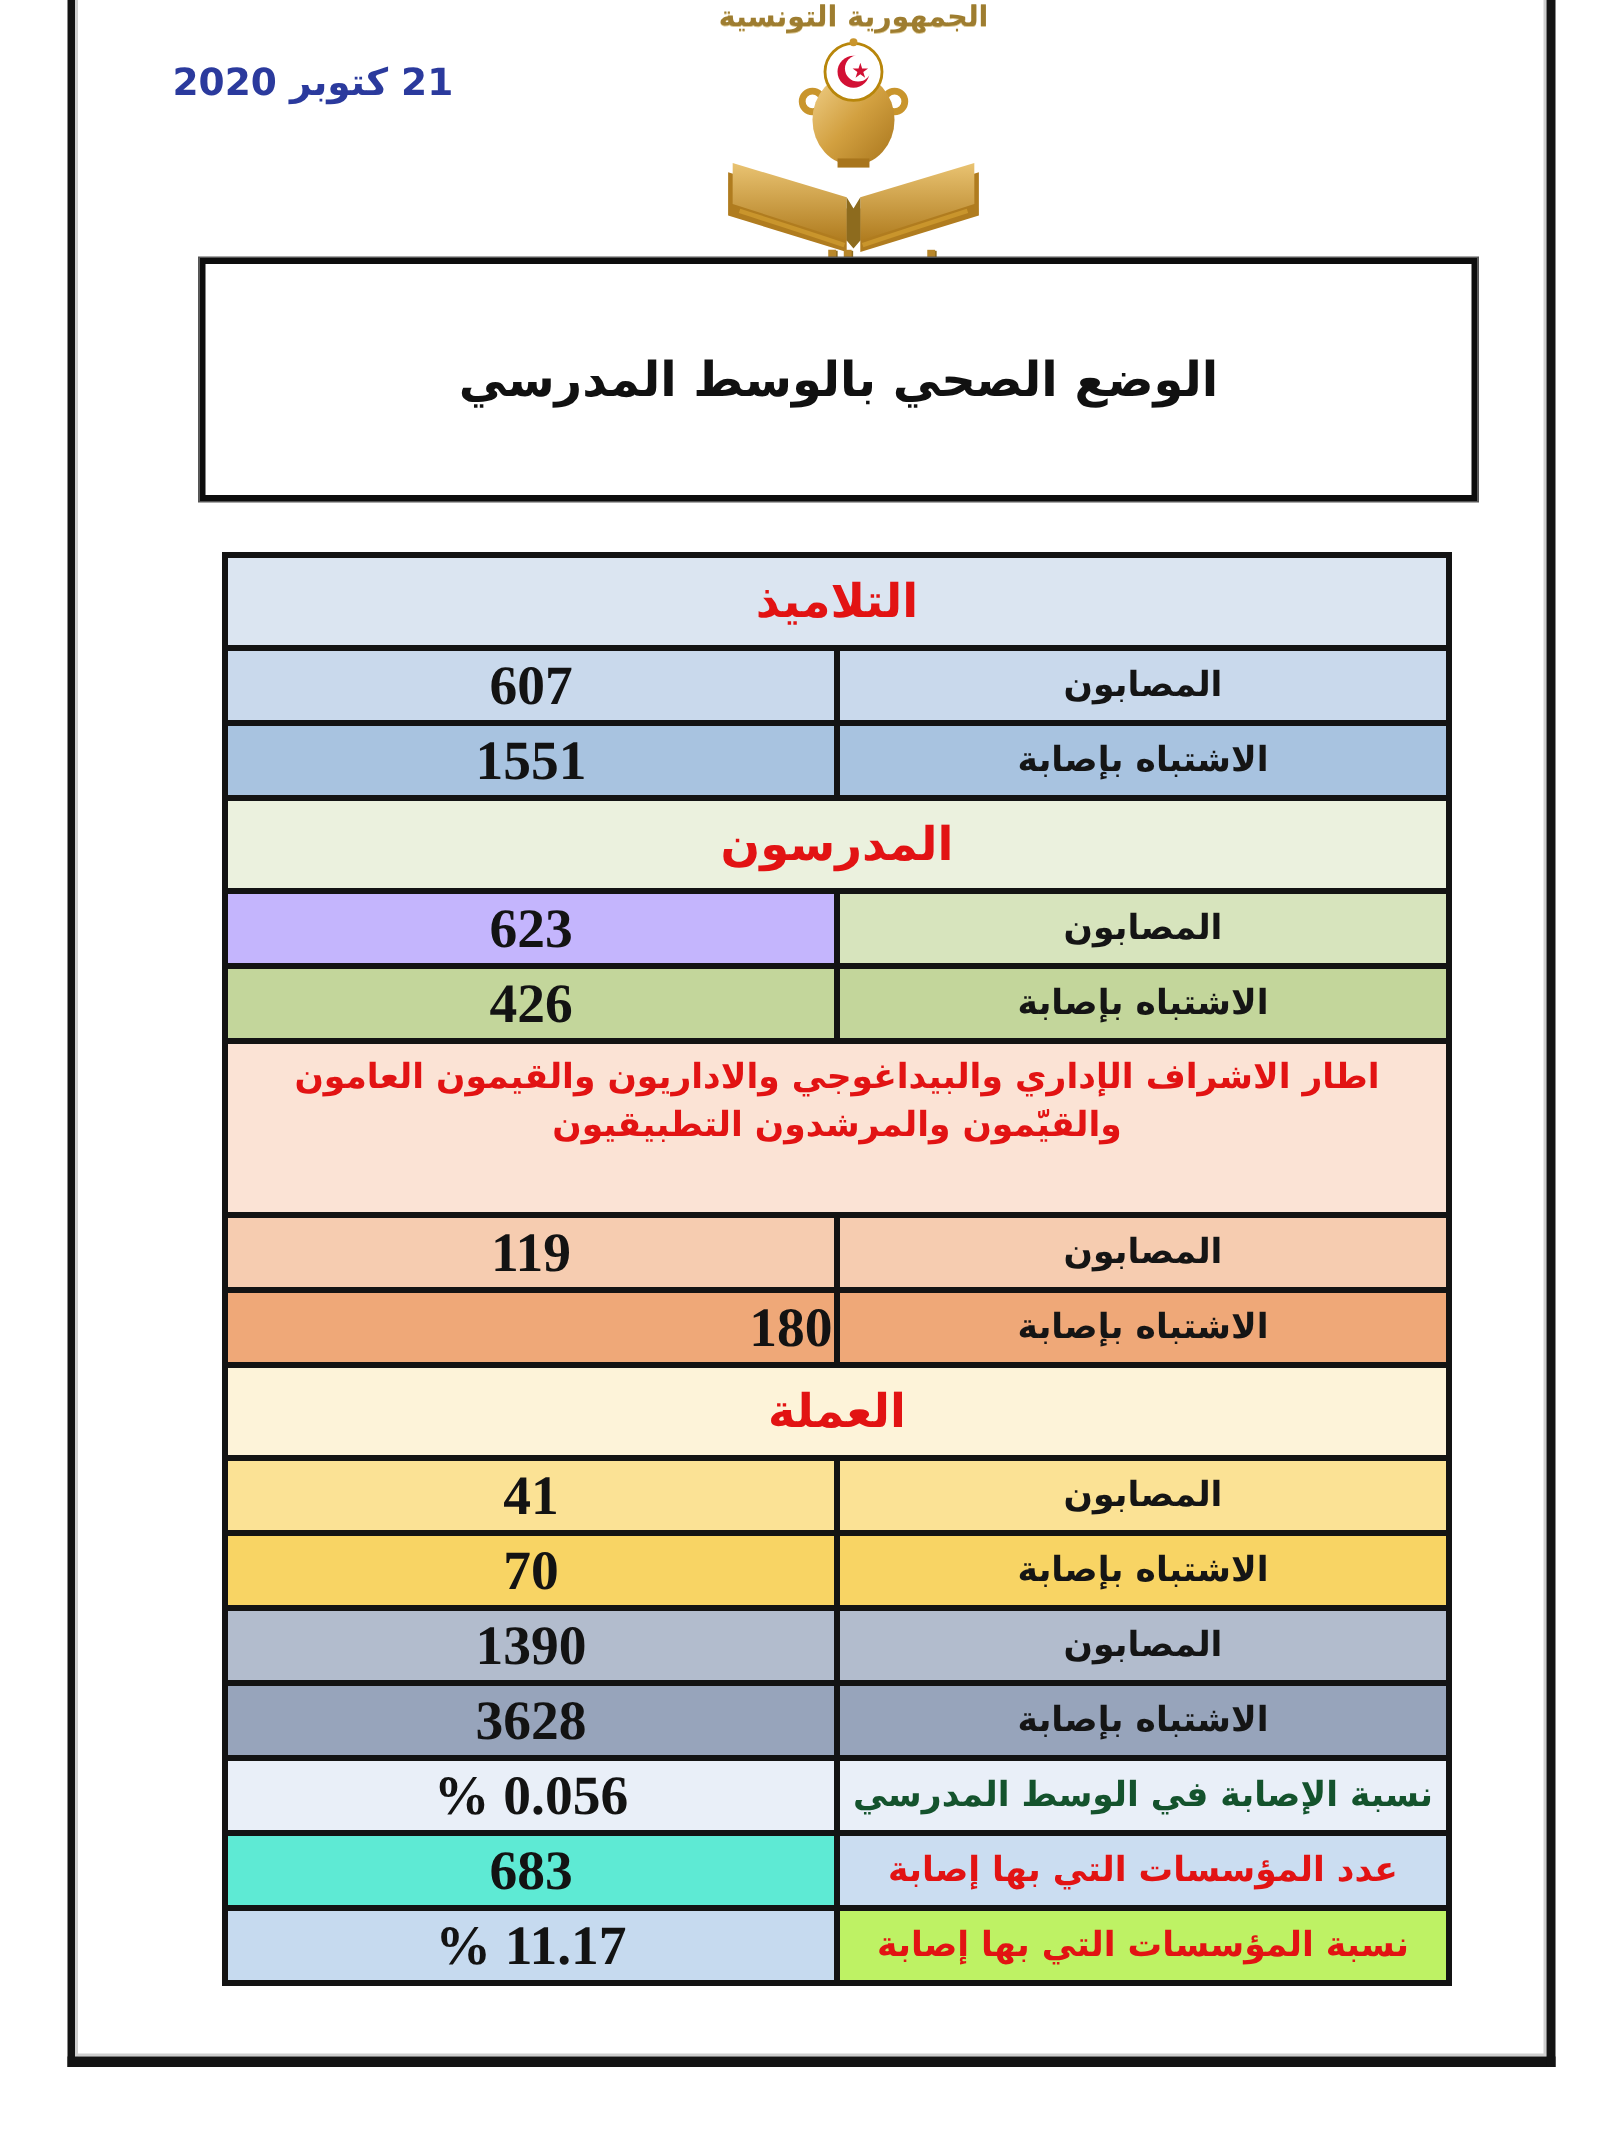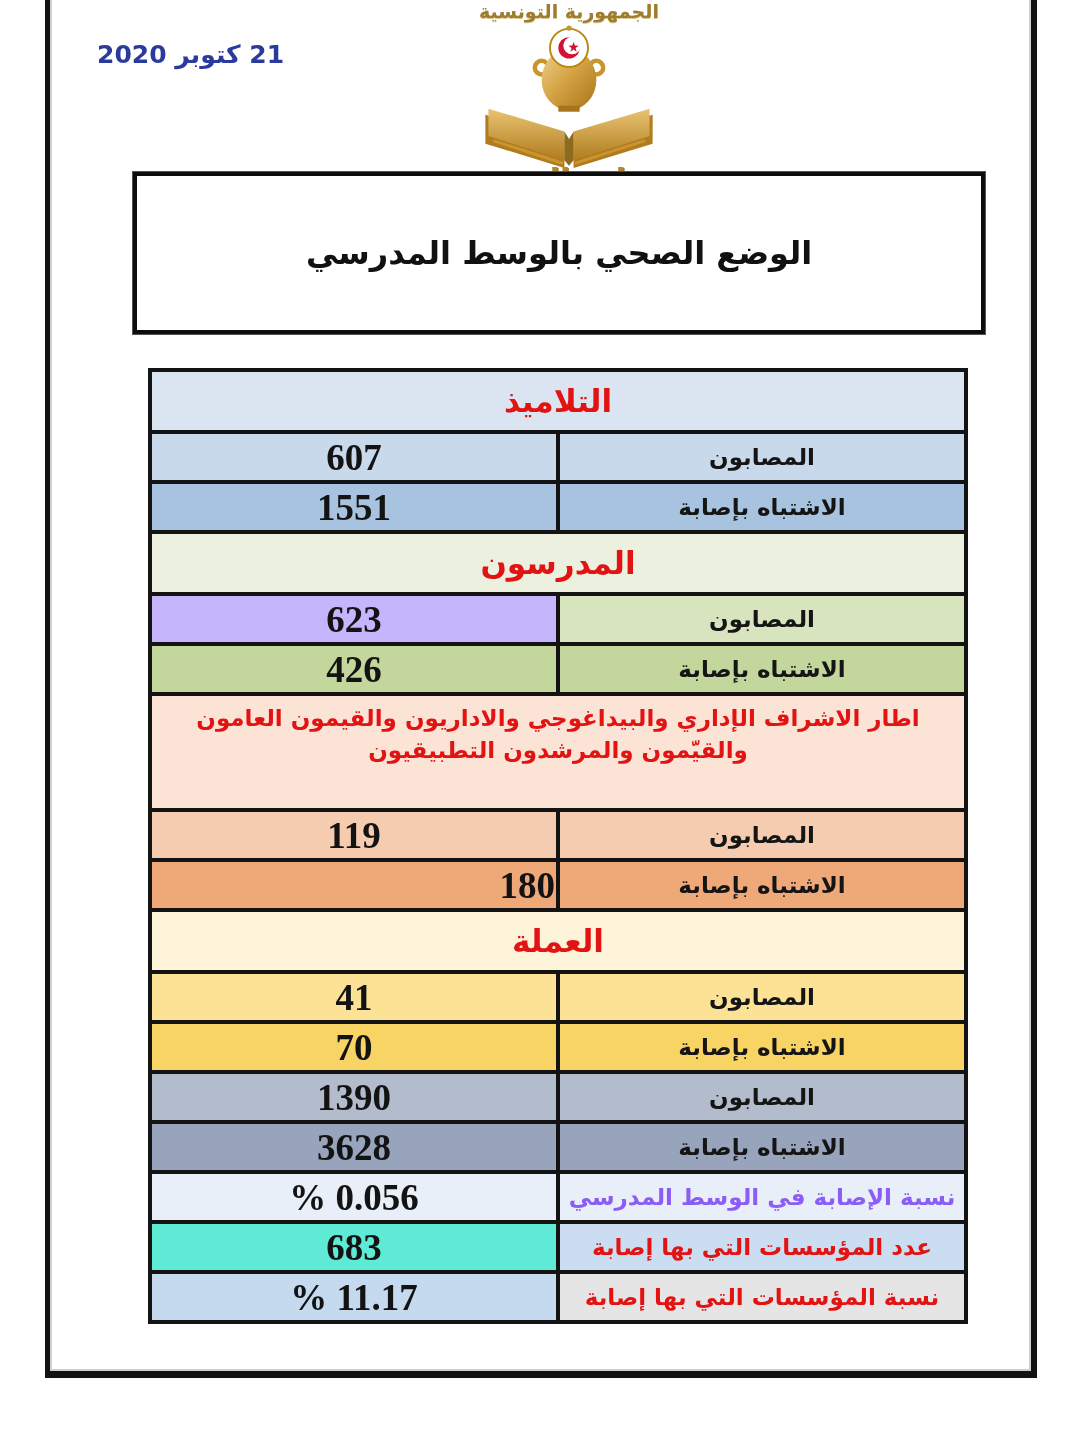--- a/index.html
+++ b/index.html
@@ -10,21 +10,21 @@
   }
   .frame{
     position:absolute;top:0;left:45px;right:42px;bottom:54px;
     border-left:5px solid var(--border);
     border-right:6px solid var(--border);
     border-bottom:7px solid var(--border);
     box-shadow:inset 2px 0 0 #cfcfcf, inset -2px -2px 0 #cfcfcf;
     pointer-events:none;
   }
   .doc-date{
-    position:absolute;top:40px;left:97px;direction:rtl;
+    position:absolute;top:40px;left:115px;direction:rtl;
     font-weight:bold;font-size:25px;letter-spacing:.5px;
   }
   .emblem{
     position:absolute;top:0;left:419px;width:300px;
     display:flex;flex-direction:column;align-items:center;
   }
   .republic-text{
     direction:rtl;font-weight:bold;font-size:19px;color:#96731f;
     letter-spacing:1px;line-height:1;margin-top:2px;opacity:.92;
     text-shadow:0 1px 0 #d9c38a;
@@ -172,25 +172,25 @@
       </tr>
       <tr>
         <td class="cell-label" style="background: rgb(178, 188, 205);">المصابون</td>
         <td class="cell-value" style="background: rgb(178, 188, 205);">1390</td>
       </tr>
       <tr>
         <td class="cell-label" style="background: rgb(151, 164, 187);">الاشتباه بإصابة</td>
         <td class="cell-value" style="background: rgb(151, 164, 187);">3628</td>
       </tr>
       <tr>
-        <td class="cell-label" style="background: rgb(233, 239, 248); color: #8b5cf6;">نسبة الإصابة في الوسط المدرسي</td>
+        <td class="cell-label" style="background: rgb(233, 239, 248); color: #14532d;">نسبة الإصابة في الوسط المدرسي</td>
         <td class="cell-value" style="background: rgb(233, 239, 248);">% 0.056</td>
       </tr>
       <tr>
         <td class="cell-label" style="background: rgb(203, 221, 241); color: rgb(226, 19, 19);">عدد المؤسسات التي بها إصابة</td>
         <td class="cell-value" style="background: #5eead4;">683</td>
       </tr>
       <tr>
-        <td class="cell-label" style="background: #e5e5e5; color: rgb(226, 19, 19);">نسبة المؤسسات التي بها إصابة</td>
+        <td class="cell-label" style="background: #bef264; color: rgb(226, 19, 19);">نسبة المؤسسات التي بها إصابة</td>
         <td class="cell-value" style="background: rgb(198, 218, 239);">% 11.17</td>
       </tr>
     </tbody>
 </table>
 
 </body></html>

